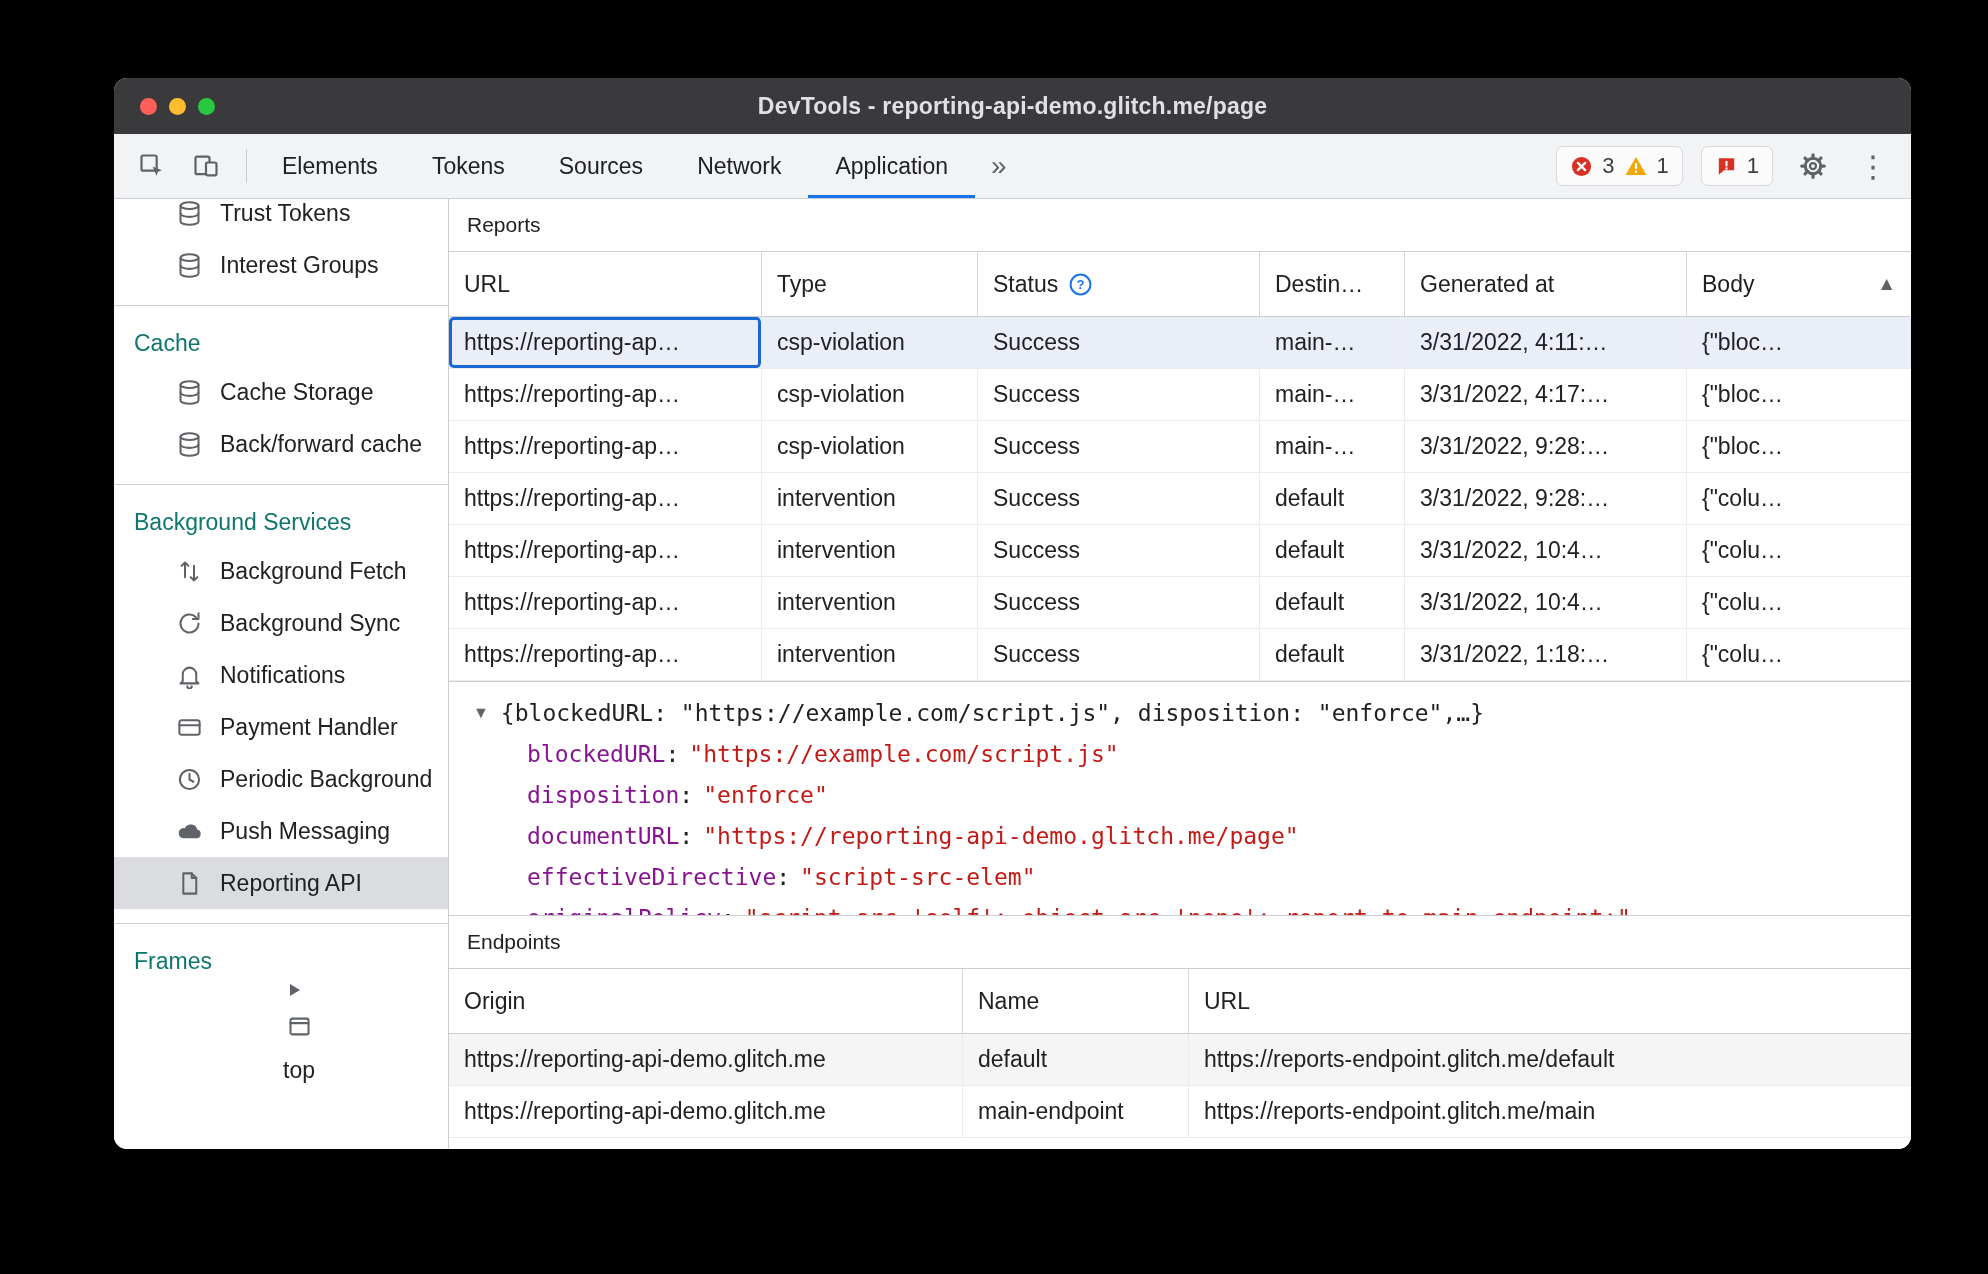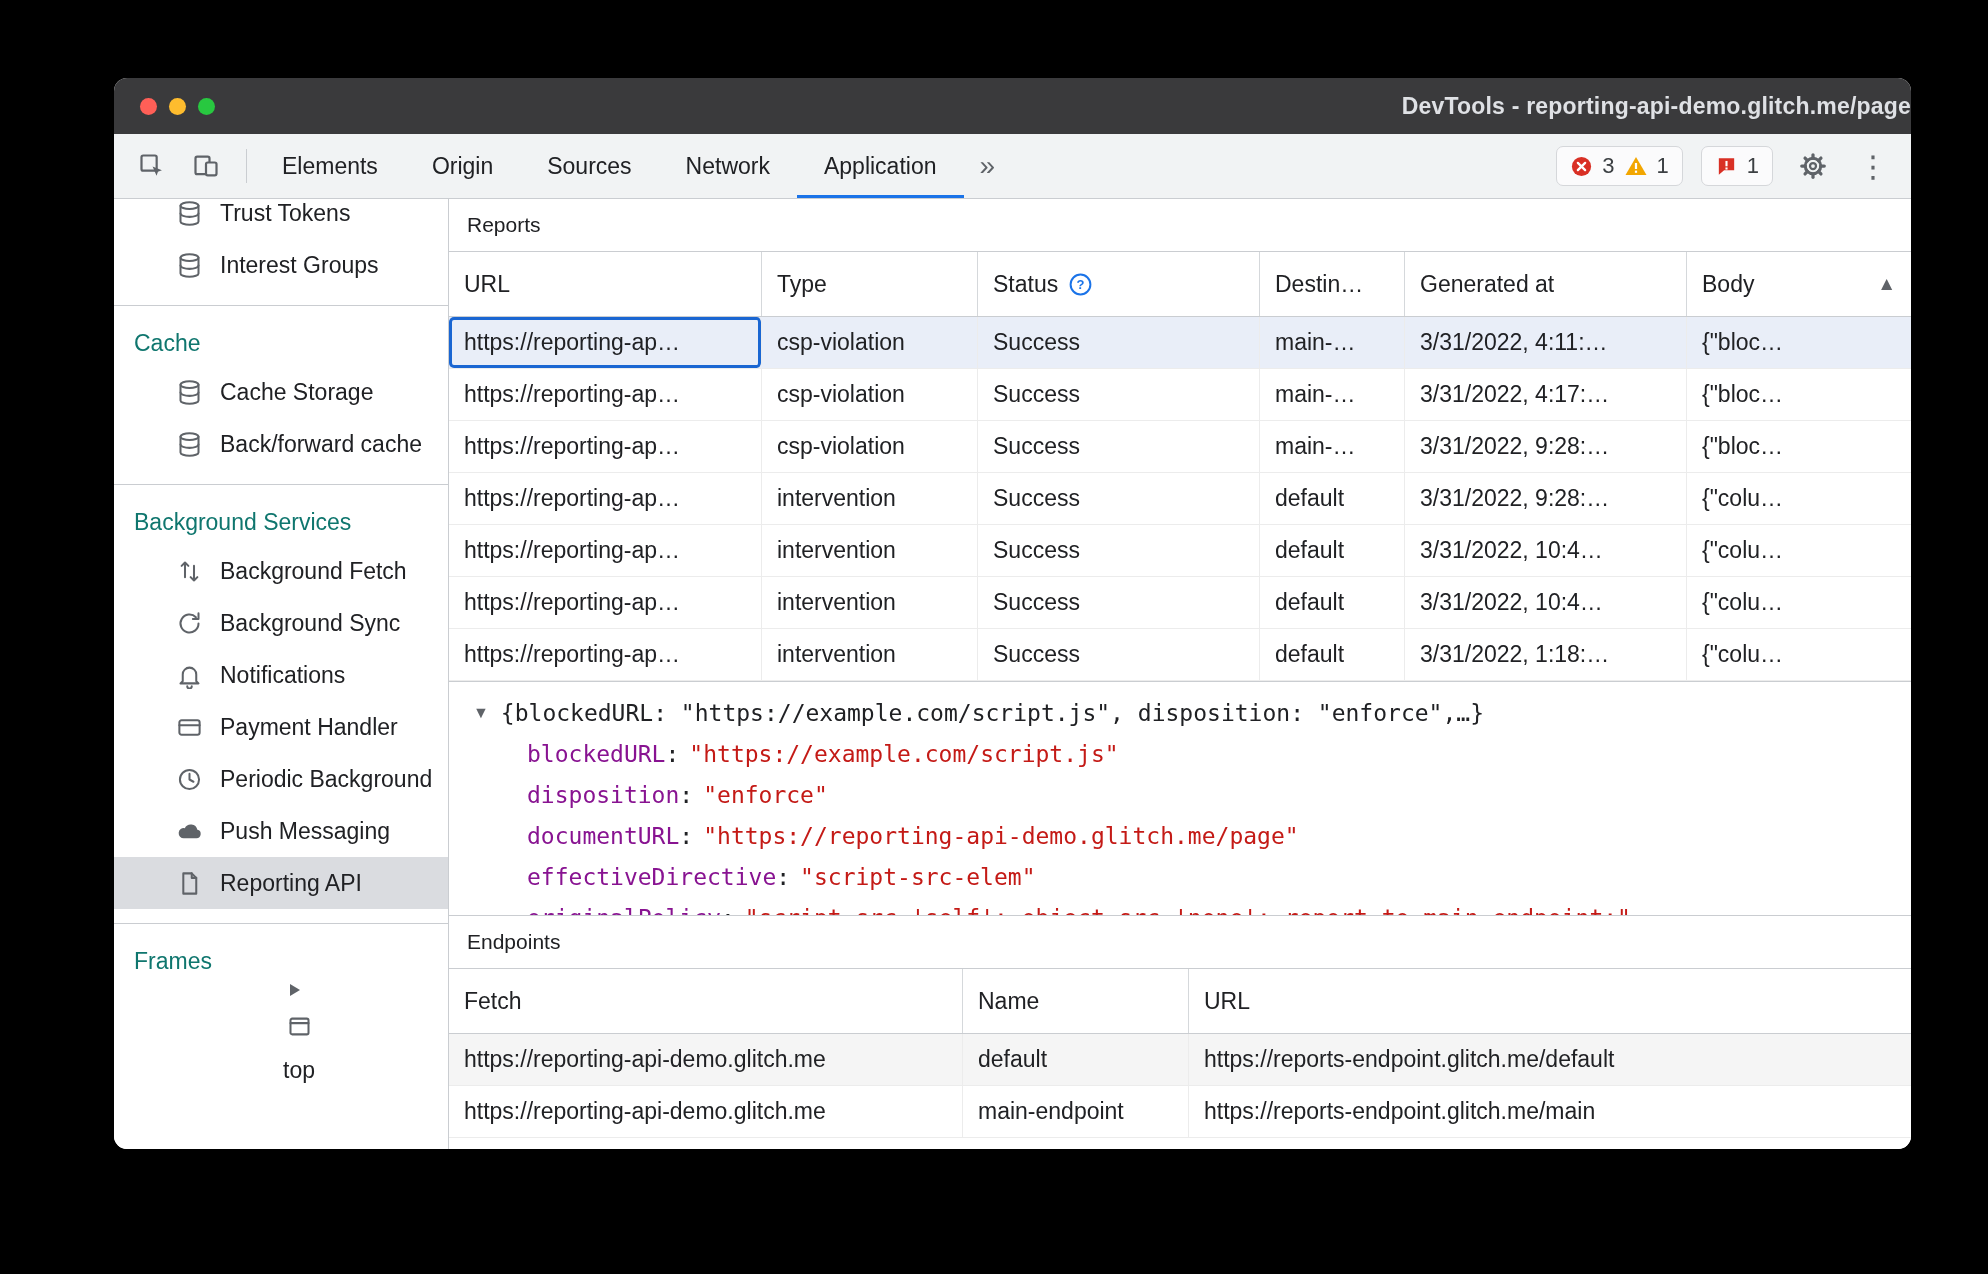--- a/index.html
+++ b/index.html
@@ -4,21 +4,21 @@
 <style>
   * { box-sizing: border-box; margin: 0; padding: 0; }
   html,body { width:1988px; height:1274px; background:#000; font-family:"Liberation Sans", sans-serif; overflow:hidden; }
 
   .window { position:absolute; left:114px; top:78px; width:1797px; height:1071px;
             border-radius:13px; overflow:hidden; background:#fff; display:flex; flex-direction:column;
             box-shadow:0 35px 90px rgba(0,0,0,.65), 0 0 0 1px rgba(0,0,0,.35); }
 
   
   .titlebar { height:56px; flex:0 0 auto; background:#3a3a3c; position:relative;
-              display:flex; align-items:center; justify-content:flex-end; }
+              display:flex; align-items:center; justify-content:center; }
   .traffic { position:absolute; left:26px; top:0; bottom:0; display:flex; align-items:center; gap:12px; }
   .light { width:17px; height:17px; border-radius:50%; display:inline-block; }
   .light.red { background:#ff5f57; } .light.yellow { background:#febc2e; } .light.green { background:#28c840; }
   .win-title { color:#dfe1e5; font-size:23px; font-weight:700; letter-spacing:.2px; }
 
   
   .toolbar { height:65px; flex:0 0 auto; background:#f1f3f4; border-bottom:1px solid #cacdd1;
              display:flex; align-items:stretch; padding:0 18px 0 16px; }
   .tool-left { display:flex; align-items:center; gap:10px; }
   .icon-btn { width:44px; height:44px; display:flex; align-items:center; justify-content:center; border-radius:4px; }
@@ -115,21 +115,21 @@
         <svg width="28" height="28" viewBox="0 0 24 24">
           <rect x="3" y="4" width="12" height="15" rx="1.5" fill="none" stroke="#5f6368" stroke-width="1.9"></rect>
           <rect x="12" y="9" width="9" height="11" rx="1.5" fill="#f1f3f4" stroke="#5f6368" stroke-width="1.9"></rect>
         </svg>
       </div>
       <div class="vsep"></div>
     </div>
 
     <div class="tabs">
       <div class="tab">Elements</div>
-      <div class="tab">Origin</div>
+      <div class="tab">Tokens</div>
       <div class="tab">Sources</div>
       <div class="tab">Network</div>
       <div class="tab active">Application</div>
       <div class="more-tabs">»</div>
     </div>
 
     <div class="tool-right">
       <div class="badge-pill">
         <svg width="23" height="23" viewBox="0 0 24 24">
           <circle cx="12" cy="12" r="10" fill="#d93025"></circle>
@@ -424,21 +424,21 @@
             <span class="jval">"script-src 'self'; object-src 'none'; report-to main-endpoint;"</span>
         </div>
       </div>
 
       <div class="panel-heading with-top">
         <span>Endpoints</span>
       </div>
 
       <div class="grid-header">
         <div class="gh-cell col-origin">
-            <span>Fetch</span>
+            <span>Origin</span>
           </div>
         <div class="gh-cell col-name">
             <span>Name</span>
           </div>
         <div class="gh-cell col-eurl">
             <span>URL</span>
           </div>
       </div>
 
       <div class="grid-row striped">

